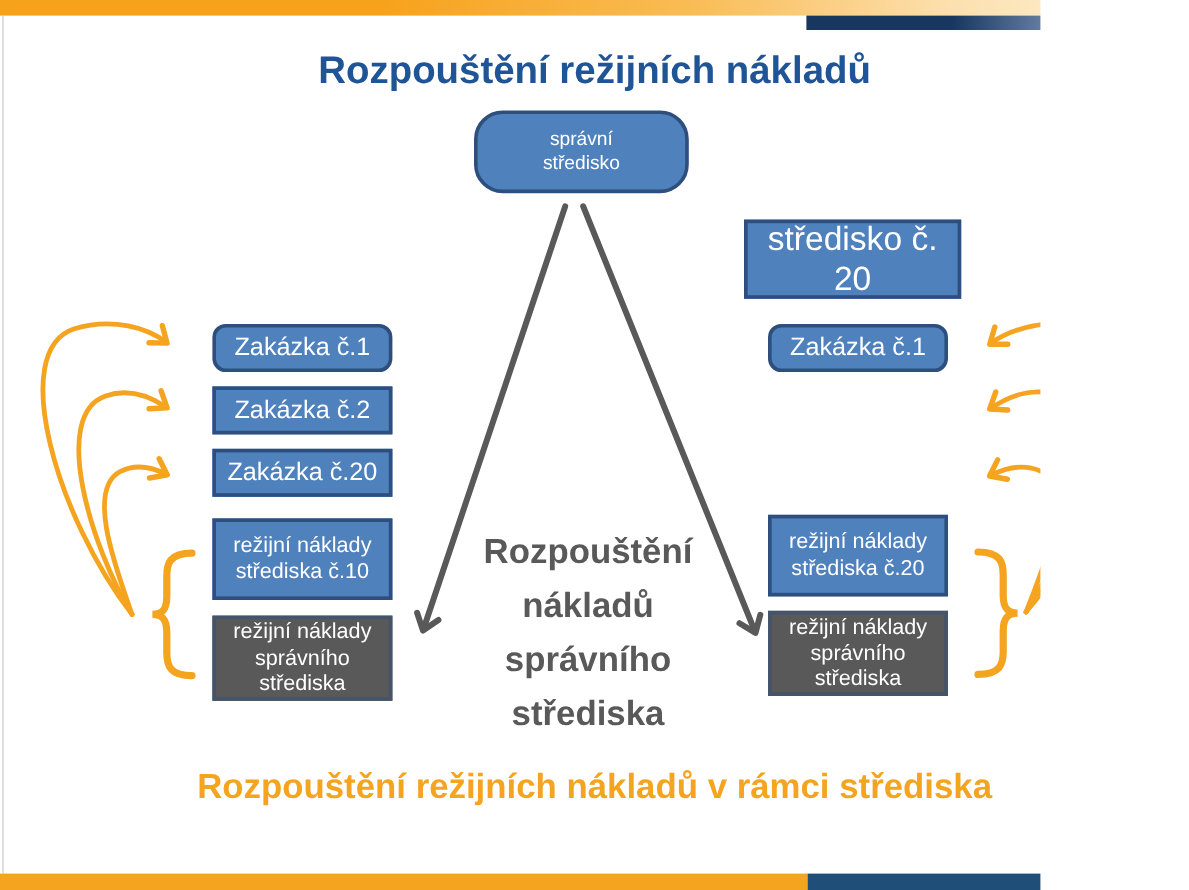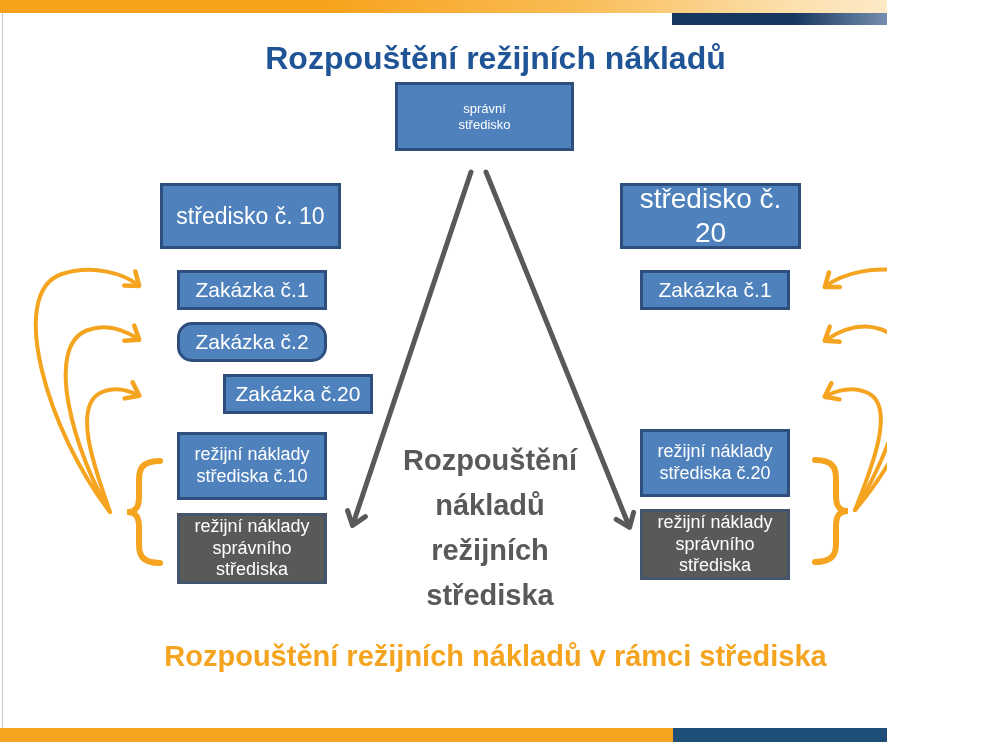--- a/index.html
+++ b/index.html
@@ -1,19 +1,18 @@
 <!DOCTYPE html>
 <html><head>
 <meta charset="utf-8">
 <style>
   html,body{margin:0;padding:0;background:#fff;}
   .stage{
     position:relative;width:867px;height:742px;overflow:hidden;background:#ffffff;
     font-family:"Liberation Sans","DejaVu Sans",sans-serif;
-    padding-left:20px;
   }
   
   .top-orange-bar{position:absolute;left:0;top:0;width:991px;height:13px;
     background:linear-gradient(90deg,#F7A21B 0%,#F7A21B 32%,#F9BC55 58%,#FCE0AE 80%,#FEF4E2 100%);}
   .top-blue-bar{position:absolute;left:672px;top:13px;width:319px;height:12px;
     background:linear-gradient(90deg,#17375E 0%,#17375E 38%,rgba(74,106,152,.75) 68%,rgba(190,205,225,.35) 88%,rgba(255,255,255,0) 100%);}
   .left-edge-line{position:absolute;left:2px;top:13px;width:1px;height:715px;background:#C9C9C9;}
   .bottom-orange-bar{position:absolute;left:0;top:728px;width:673px;height:14px;background:#F5A41F;}
   .bottom-blue-bar{position:absolute;left:673px;top:728px;width:318px;height:14px;background:#1F4E79;}
 
@@ -22,30 +21,30 @@
   .footer-title{position:absolute;left:0;top:640px;width:991px;text-align:center;
     font-size:29px;font-weight:bold;color:#F5A41F;}
   .center-note{position:absolute;left:340px;top:438px;width:300px;text-align:center;
     font-size:29px;font-weight:bold;color:#595959;line-height:45px;white-space:pre-line;}
 
   .box{position:absolute;box-sizing:border-box;display:flex;align-items:center;justify-content:center;
     text-align:center;color:#ffffff;background:#4F81BD;border:3px solid #2E4E7E;
     white-space:pre-line;line-height:1.22;}
   .box.dark{background:#595959;border-color:#44546A;}
 
-  .admin-box{left:395px;top:82px;width:179px;height:69px;font-size:13px;}
+  .admin-box{left:395px;top:92px;width:179px;height:69px;font-size:16px;border-radius:24px;}
   .hdr-left{left:160px;top:183px;width:181px;height:66px;font-size:23px;}
   .hdr-right{left:620px;top:183px;width:181px;height:66px;font-size:28px;}
 
   .ord{width:150px;height:40px;font-size:21px;}
   .ord.l{left:177px;}
   .ord.r{left:640px;}
-  .ord.row1{top:270px;}
-  .ord.row2{top:322px;border-radius:15px;}
-  .ord.row3{top:374px;margin-left:46px;}
+  .ord.row1{top:270px;border-radius:11px;}
+  .ord.row2{top:322px;}
+  .ord.row3{top:374px;}
 
   .ovh{width:150px;height:68px;font-size:18px;}
   .ovh.l{left:177px;top:432px;}
   .ovh.r{left:640px;top:429px;}
   .adm-ovh{width:150px;height:71px;font-size:18px;}
   .adm-ovh.l{left:177px;top:513px;}
   .adm-ovh.r{left:640px;top:509px;}
 
   svg.overlay{position:absolute;left:0;top:0;pointer-events:none;}
 </style>
@@ -58,21 +57,20 @@
   <div class="top-blue-bar"></div>
   <div class="left-edge-line"></div>
   <div class="bottom-orange-bar"></div>
   <div class="bottom-blue-bar"></div>
 
   <div class="slide-title">Rozpouštění režijních nákladů</div>
 
   <div class="box admin-box">správní
 středisko</div>
 
-  <div class="box hdr-left">středisko č. 10</div>
   <div class="box hdr-right">středisko č. 20</div>
 
   <div class="box ord l row1">Zakázka č.1</div>
   <div class="box ord l row2">Zakázka č.2</div>
   <div class="box ord l row3">Zakázka č.20</div>
 
   <div class="box ord r row1">Zakázka č.1</div>
 
   <div class="box ovh l">režijní náklady
 střediska č.10</div>
@@ -81,21 +79,21 @@
 
   <div class="box dark adm-ovh l">režijní náklady
 správního
 střediska</div>
   <div class="box dark adm-ovh r">režijní náklady
 správního
 střediska</div>
 
   <div class="center-note">Rozpouštění
 nákladů
-režijních
+správního
 střediska</div>
 
   <div class="footer-title">Rozpouštění režijních nákladů v rámci střediska</div>
 
   <svg class="overlay" width="991" height="742" viewBox="0 0 991 742">
     <defs>
       <marker id="chevO" viewBox="-8 -8 16 16" refX="1" refY="0" markerWidth="6" markerHeight="6" orient="auto">
         <path d="M-6,-6 L2,0 L-6,6" fill="none" stroke="#F5A41F" stroke-width="3" stroke-linecap="round" stroke-linejoin="round"></path>
       </marker>
       <marker id="chevG" viewBox="-8 -8 16 16" refX="1" refY="0" markerWidth="5" markerHeight="5" orient="auto">

